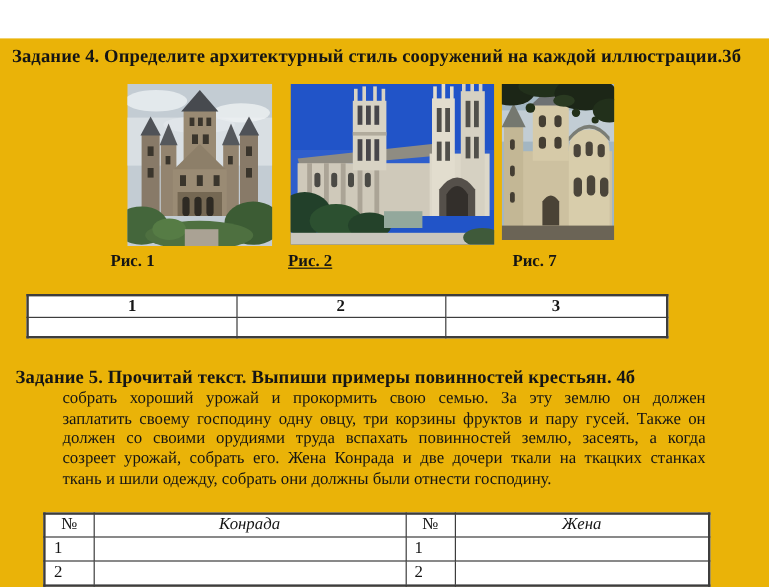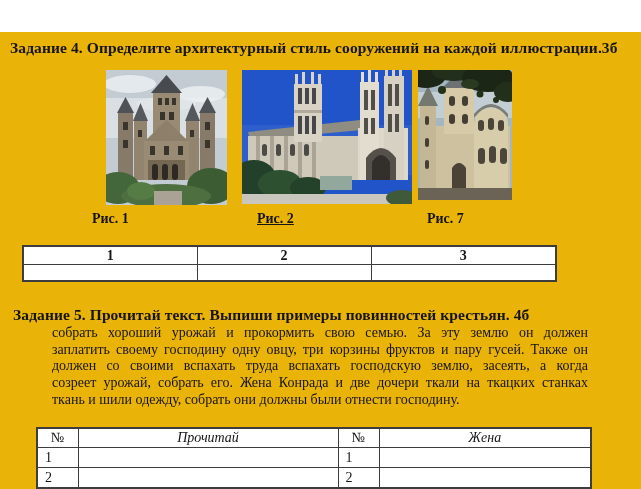--- a/index.html
+++ b/index.html
@@ -17,21 +17,21 @@
   #task5-heading { left:13px; top:274px; }
 
   .photo { position:absolute; overflow:hidden; }
   #photo1 { left:106px; top:38px; width:121px; height:135px; }
   #photo2 { left:242px; top:38px; width:170px; height:134px; }
   #photo3 { left:418px; top:38px; width:94px;  height:130px; }
   .photo svg { display:block; width:100%; height:100%; }
 
   .figcap { position:absolute; top:179px; font-weight:bold; font-size:14px; white-space:nowrap; }
   #cap1 { left:92px; }
-  #cap2 { left:257px;text-decoration:underline; }
+  #cap2 { left:240px;text-decoration:underline; }
   #cap3 { left:427px; }
 
   table { border-collapse:collapse; table-layout:fixed; position:absolute; background:#fff; }
   td { border:1px solid #3d3d3d; font-size:14px; padding:0 4px; overflow:hidden; }
 
   #t1 { left:22px; top:213px; width:535px; border:2px solid #3d3d3d; }
   #t1 td.hd { height:17px; text-align:center; font-weight:bold; }
   #t1 td.ans { height:15px; }
 
   #t2 { left:36px; top:395px; width:556px; border:2px solid #3d3d3d; }
@@ -233,36 +233,36 @@
       <td class="ans"></td>
     </tr>
   </tbody>
     </table>
 
   <div class="heading" id="task5-heading">Задание 5. Прочитай текст. Выпиши примеры повинностей крестьян. 4б</div>
 
   <div class="para">
     <div class="pline">собрать хороший урожай и прокормить свою семью. За эту землю он должен</div>
     <div class="pline">заплатить своему господину одну овцу, три корзины фруктов и пару гусей. Также он</div>
-    <div class="pline">должен со своими вспахать труда вспахать господскую землю, засеять, а когда</div>
+    <div class="pline">должен со своими орудиями труда вспахать повинностей землю, засеять, а когда</div>
     <div class="pline">созреет урожай, собрать его. Жена Конрада и две дочери ткали на ткацких станках</div>
     <div class="pline last">ткань и шили одежду, собрать они должны были отнести господину.</div>
   </div>
 
   <table id="t2">
     <colgroup>
         <col style="width:41px">
         <col style="width:260px">
         <col style="width:41px">
         <col>
       </colgroup>
     <tbody>
         <tr>
       <td class="hd">№</td>
-      <td class="hd it">Прочитай</td>
+      <td class="hd it">Конрада</td>
       <td class="hd">№</td>
       <td class="hd it">Жена</td>
     </tr>
     <tr>
       <td class="num">1</td>
       <td></td>
       <td class="num">1</td>
       <td></td>
     </tr>
     <tr>

